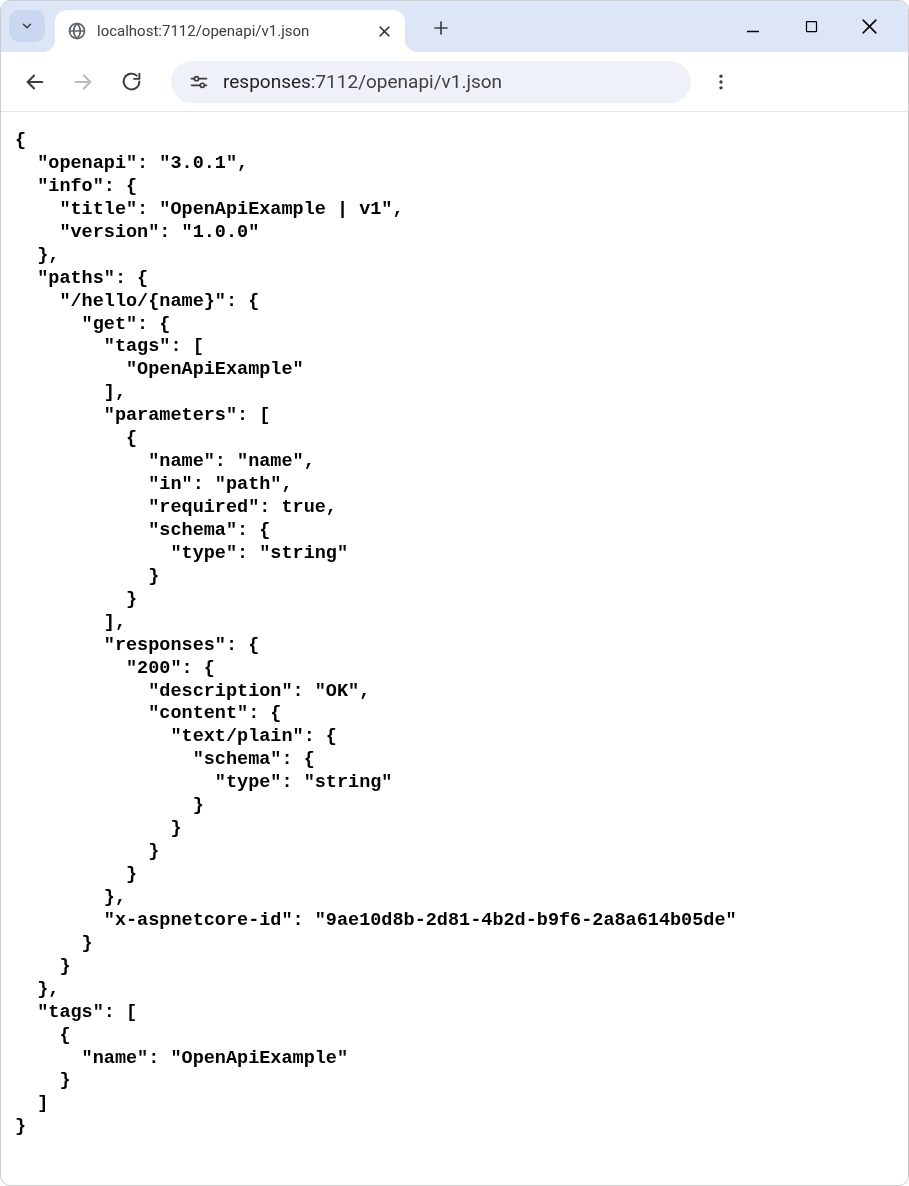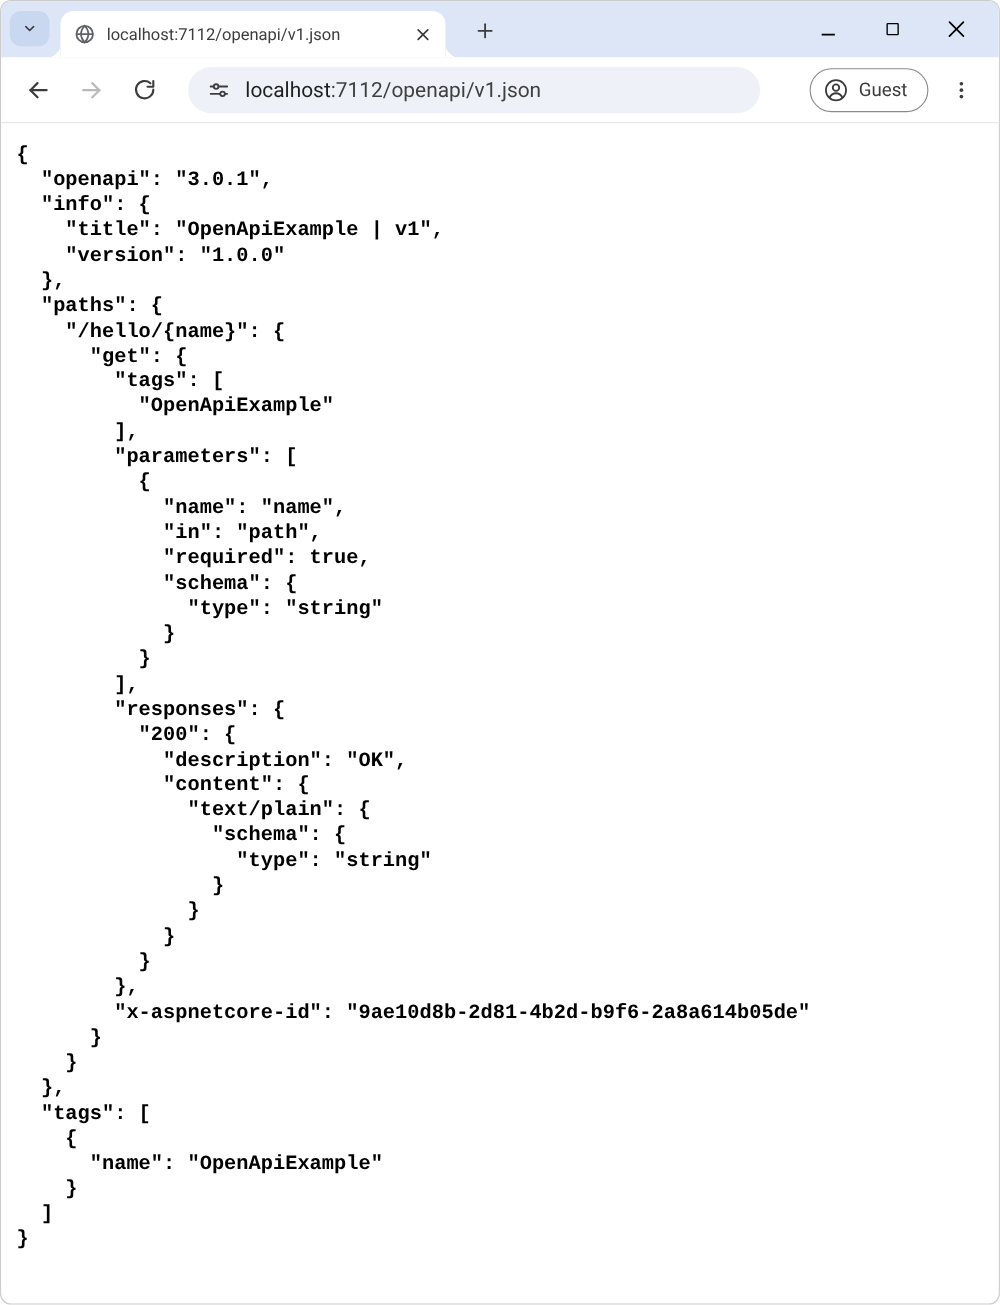--- a/index.html
+++ b/index.html
@@ -288,32 +288,24 @@
   <div class="omnibox">
     <span class="site-settings">
       <svg viewBox="0 0 24 24" width="20" height="20" fill="none" stroke="#3c3c3c" stroke-width="2" stroke-linecap="round">
           <line x1="3" y1="8" x2="21" y2="8"></line>
           <circle cx="9" cy="8" r="2.5" fill="#eef1f7"></circle>
           <line x1="3" y1="16" x2="21" y2="16"></line>
           <circle cx="16" cy="16" r="2.5" fill="#eef1f7"></circle>
         </svg>
     </span>
     <span class="url-text">
-      <span class="url-host">localhost</span><span class="url-path">:7112/openapi/v1.json</span>
+      <span class="url-host">responses</span><span class="url-path">:7112/openapi/v1.json</span>
     </span>
   </div>
 
-  <div class="guest-pill">
-    <svg viewBox="0 0 24 24" width="22" height="22" fill="none" stroke="#3c3c3c" stroke-width="1.8">
-        <circle cx="12" cy="12" r="10"></circle>
-        <circle cx="12" cy="9.5" r="3.2"></circle>
-        <path d="M5.5 19.5c1.5-3 4-4.5 6.5-4.5s5 1.5 6.5 4.5"></path>
-      </svg>
-    <span class="guest-label">Guest</span>
-  </div>
 
   <div class="menu-btn">
     <svg viewBox="0 0 24 24" width="20" height="20" fill="#3c3c3c">
         <circle cx="12" cy="5" r="2"></circle>
         <circle cx="12" cy="12" r="2"></circle>
         <circle cx="12" cy="19" r="2"></circle>
       </svg>
   </div>
 </div>
 

